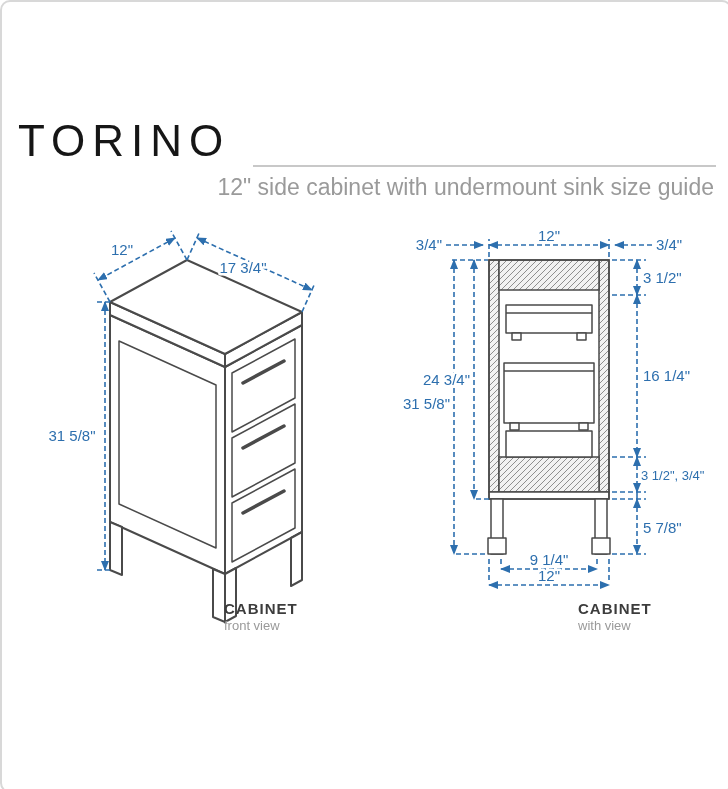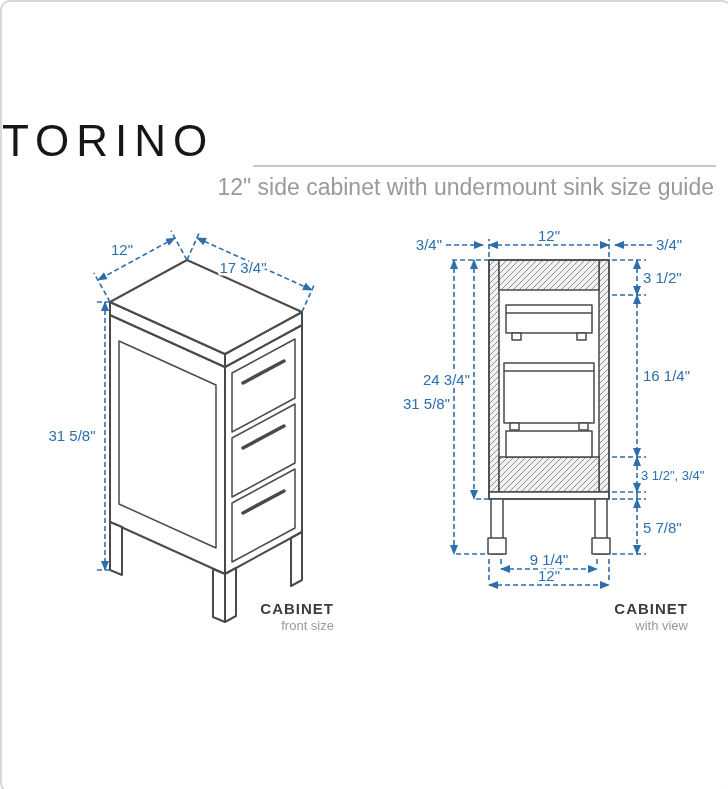--- a/index.html
+++ b/index.html
@@ -1,22 +1,22 @@
 <!DOCTYPE html>
 <html><head>
 <meta charset="utf-8">
 <style>
   html, body { margin:0; padding:0; background:#ffffff; }
   body { font-family:"Liberation Sans", sans-serif; }
   .frame { position:relative; width:728px; height:789px; background:#ffffff; border:2px solid #d8d8d8; border-radius:10px; overflow:hidden; }
-  .title { position:absolute; left:0; top:114px; font-size:44px; letter-spacing:7px; color:#161616; font-weight:400; }
+  .title { position:absolute; left:16px; top:114px; font-size:44px; letter-spacing:7px; color:#161616; font-weight:400; }
   .header-rule { position:absolute; left:251px; right:14px; top:163px; height:2px; background:#c8c8c8; }
   .subtitle { position:absolute; right:16px; top:172px; font-size:23px; color:#9a9a9a; }
   .drawing { position:absolute; }
-  .caption { position:absolute; width:110px; text-align:right; }
+  .caption { position:absolute; width:110px; }
   .cap-title { font-size:15px; font-weight:bold; letter-spacing:1px; color:#3c3c3c; }
   .cap-sub { font-size:13px; color:#9a9a9a; margin-top:1px; }
   svg text { font-size:15px; fill:#2d6fae; paint-order:stroke fill; stroke:#ffffff; stroke-width:5px; stroke-linejoin:round; font-family:"Liberation Sans", sans-serif; }
   svg text.small { font-size:13px; }
   .cab { fill:#ffffff; stroke:#4a4a4a; stroke-width:2; stroke-linejoin:round; }
   .cab-thin { fill:#ffffff; stroke:#4a4a4a; stroke-width:1.5; stroke-linejoin:round; }
   .cab-line { stroke:#4a4a4a; stroke-width:1.5; fill:none; }
   .handle { stroke:#4a4a4a; stroke-width:3.5; stroke-linecap:round; }
   .hatched { fill:url(#hatch); stroke:#4a4a4a; stroke-width:1.5; }
   .dim { stroke:#2d6fae; stroke-width:1.6; fill:none; stroke-dasharray:5 3; }
@@ -162,20 +162,20 @@
       <text x="261" y="316" text-anchor="start">5 7/8"</text>
       <text x="88" y="168" text-anchor="end">24 3/4"</text>
       <text x="68" y="192" text-anchor="end">31 5/8"</text>
       <text x="167" y="348" text-anchor="middle">9 1/4"</text>
       <text x="167" y="364" text-anchor="middle">12"</text>
     </g>
   </svg>
 
   <div class="caption" style="left:222px; top:598px;">
     <div class="cap-title">CABINET</div>
-    <div class="cap-sub">front size</div>
+    <div class="cap-sub">front view</div>
   </div>
   <div class="caption" style="left:576px; top:598px;">
     <div class="cap-title">CABINET</div>
     <div class="cap-sub">with view</div>
   </div>
 
 </div>
 
 </body></html>

